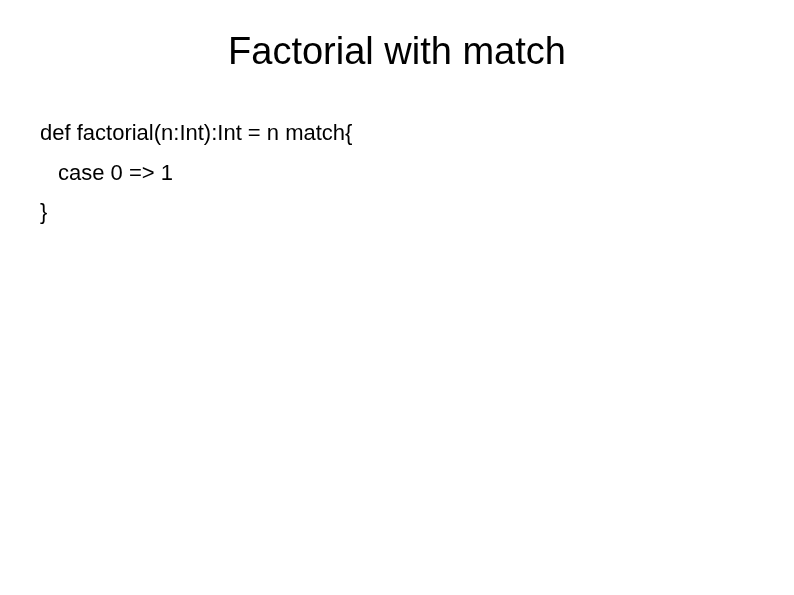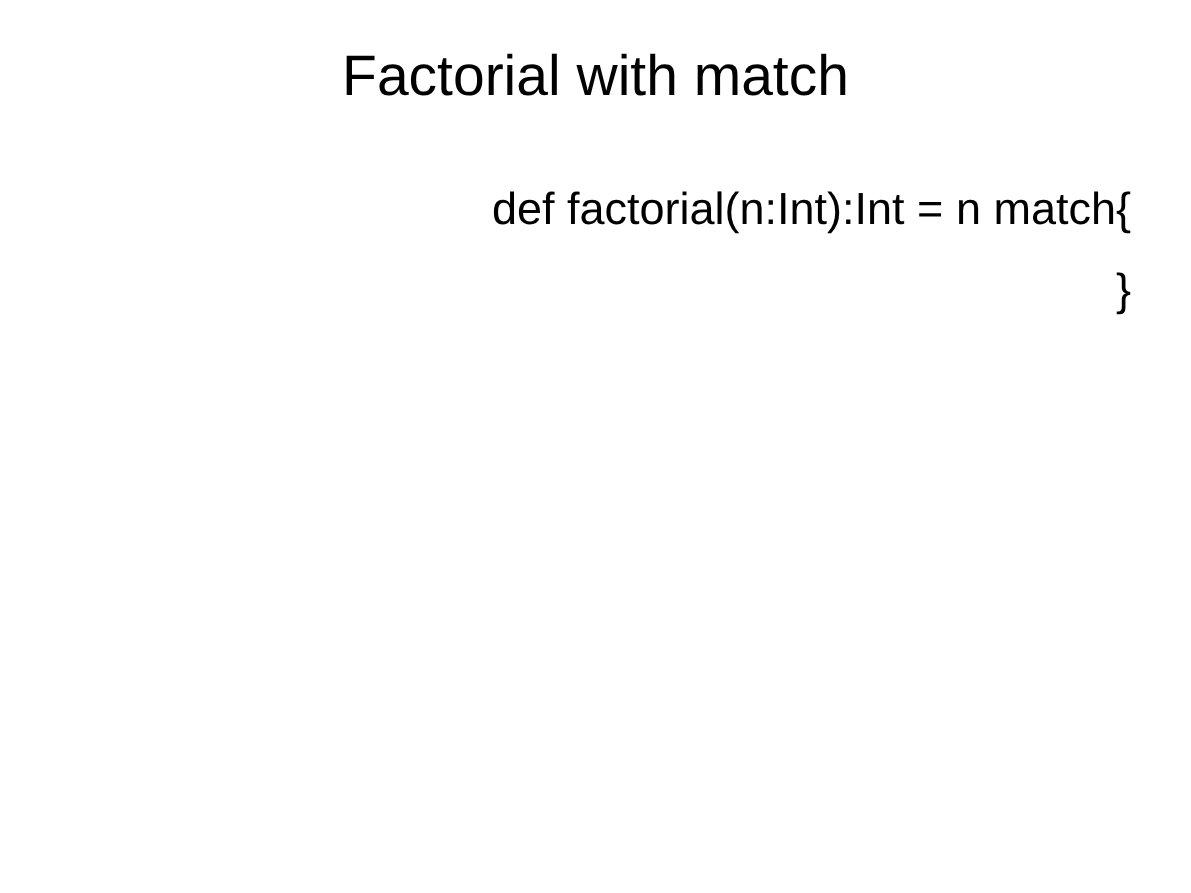--- a/index.html
+++ b/index.html
@@ -17,33 +17,33 @@
     box-sizing: border-box;
     padding: 30px 40px;
   }
   .title {
     font-size: 38px;
     text-align: center;
     margin: 0 0 40px 0;
     font-weight: normal;
   }
   .code-block {
-    font-size: 30px;
+    font-size: 22px;
     line-height: 1.8;
-    text-align: right;
   }
   .code-line {
     white-space: pre;
   }
   .indent {
     padding-left: 18px;
   }
 </style>
 </head>
 <body>
 
 <div class="slide">
   <h1 class="title">Factorial with match</h1>
   <div class="code-block">
     <div class="code-line">def factorial(n:Int):Int = n match{</div>
+    <div class="code-line indent">case 0 =&gt; 1</div>
     <div class="code-line">}</div>
   </div>
 </div>
 
 </body></html>

